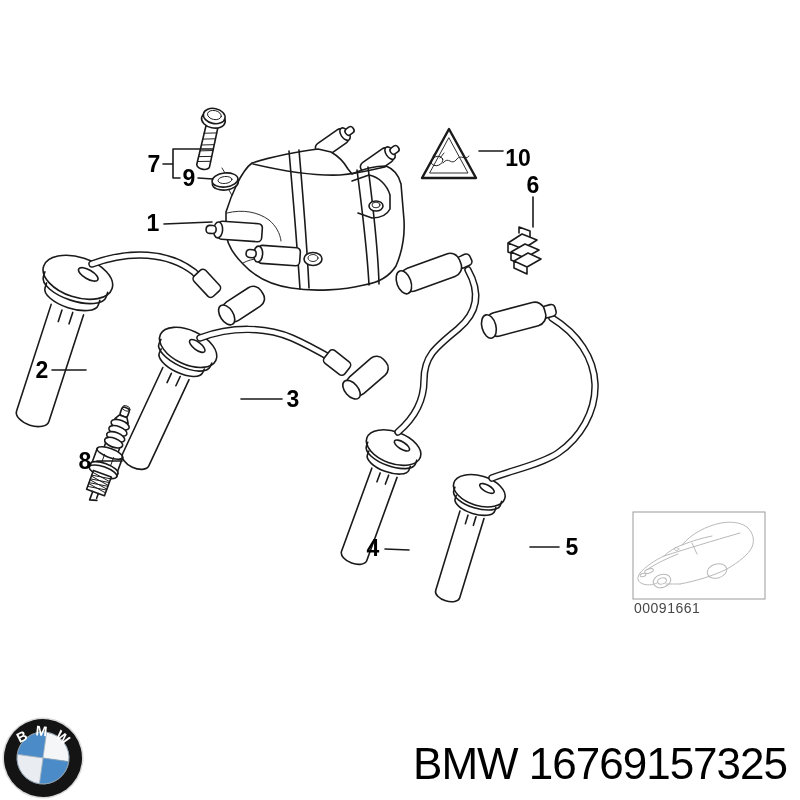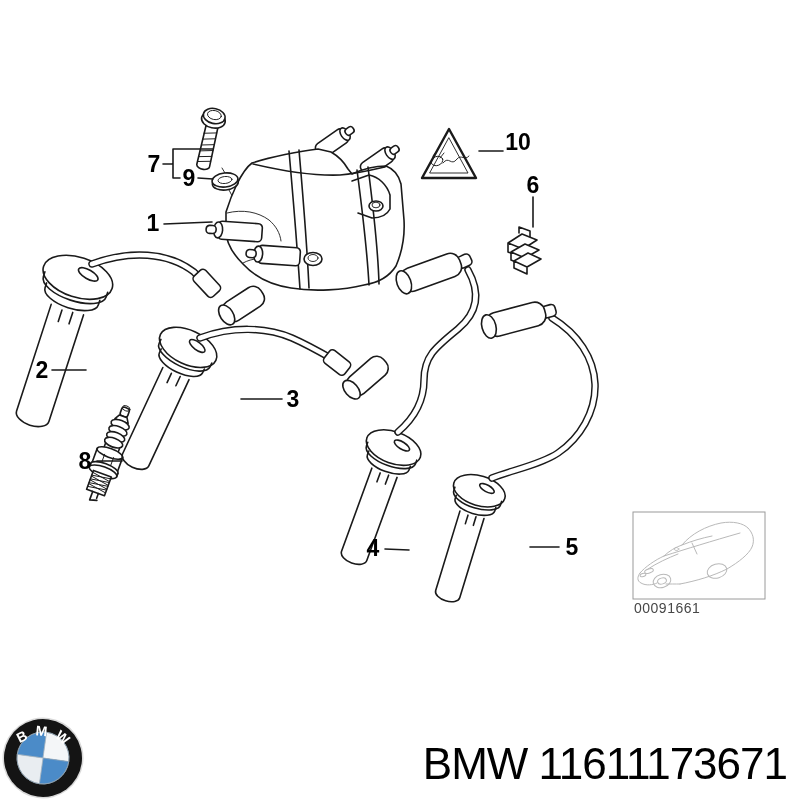--- a/index.html
+++ b/index.html
@@ -16,21 +16,21 @@
   .bs{fill:none;stroke:var(--line,#1a1a1a);stroke-width:1.6;stroke-linejoin:round;
       stroke-linecap:round;vector-effect:non-scaling-stroke;}
   .faint{fill:none;stroke:var(--faint-line,#b9b9b9);stroke-width:1;stroke-linecap:round;}
   .faintf{fill:#fff;stroke:var(--thumb-border,#9a9a9a);stroke-width:1;}
   
   .callout{position:absolute;transform:translate(-50%,-50%);font-weight:700;font-size:23px;
            color:#000;line-height:1;white-space:nowrap;}
   .c1{left:153px;top:223px}.c2{left:42px;top:370px}.c3{left:293px;top:399px}
   .c4{left:373px;top:548px}.c5{left:572px;top:547px}.c6{left:533px;top:185px}
   .c7{left:154px;top:164px}.c8{left:85px;top:461px}.c9{left:189px;top:178px}
-  .c10{left:518px;top:142px}
+  .c10{left:518px;top:158px}
   .thumb-code{position:absolute;left:634px;top:600px;font-size:14px;letter-spacing:0.5px;
               color:var(--code-text,#474747);text-align:center;}
   .footer-text{position:absolute;right:13px;top:739px;font-size:44px;letter-spacing:-1px;
                color:#000;white-space:nowrap;}
   .logo-box{position:absolute;left:1px;top:716px;width:84px;height:84px;}
 </style>
 </head>
 <body>
 
 <div class="stage">
@@ -245,15 +245,15 @@
         <path d="M 0,0 L 26,0 A 26,26 0 0 1 0,26 Z" fill="var(--bmw-blue,#4b8bc8)" stroke="#9fb3c4" stroke-width="0.6"></path>
         <path d="M 0,0 L 0,26 A 26,26 0 0 1 -26,0 Z" fill="#e9edf1" stroke="#9fb3c4" stroke-width="0.6"></path>
         <circle cx="0" cy="0" r="26" fill="none" stroke="#8fa0ae" stroke-width="0.8"></circle>
         <path id="logoArc" d="M -32,5 A 32.5,32.5 0 0 1 32,5" fill="none"></path>
         <text font-family="Liberation Sans, sans-serif" font-size="14" font-weight="bold" fill="#ffffff" letter-spacing="7" text-anchor="middle">
           <textPath href="#logoArc" startOffset="50%">BMW</textPath>
         </text>
       </g>
     </svg>
   </div>
-  <div class="footer-text">BMW 11611173671</div>
+  <div class="footer-text">BMW 16769157325</div>
 
 </div>
 
 </body></html>

